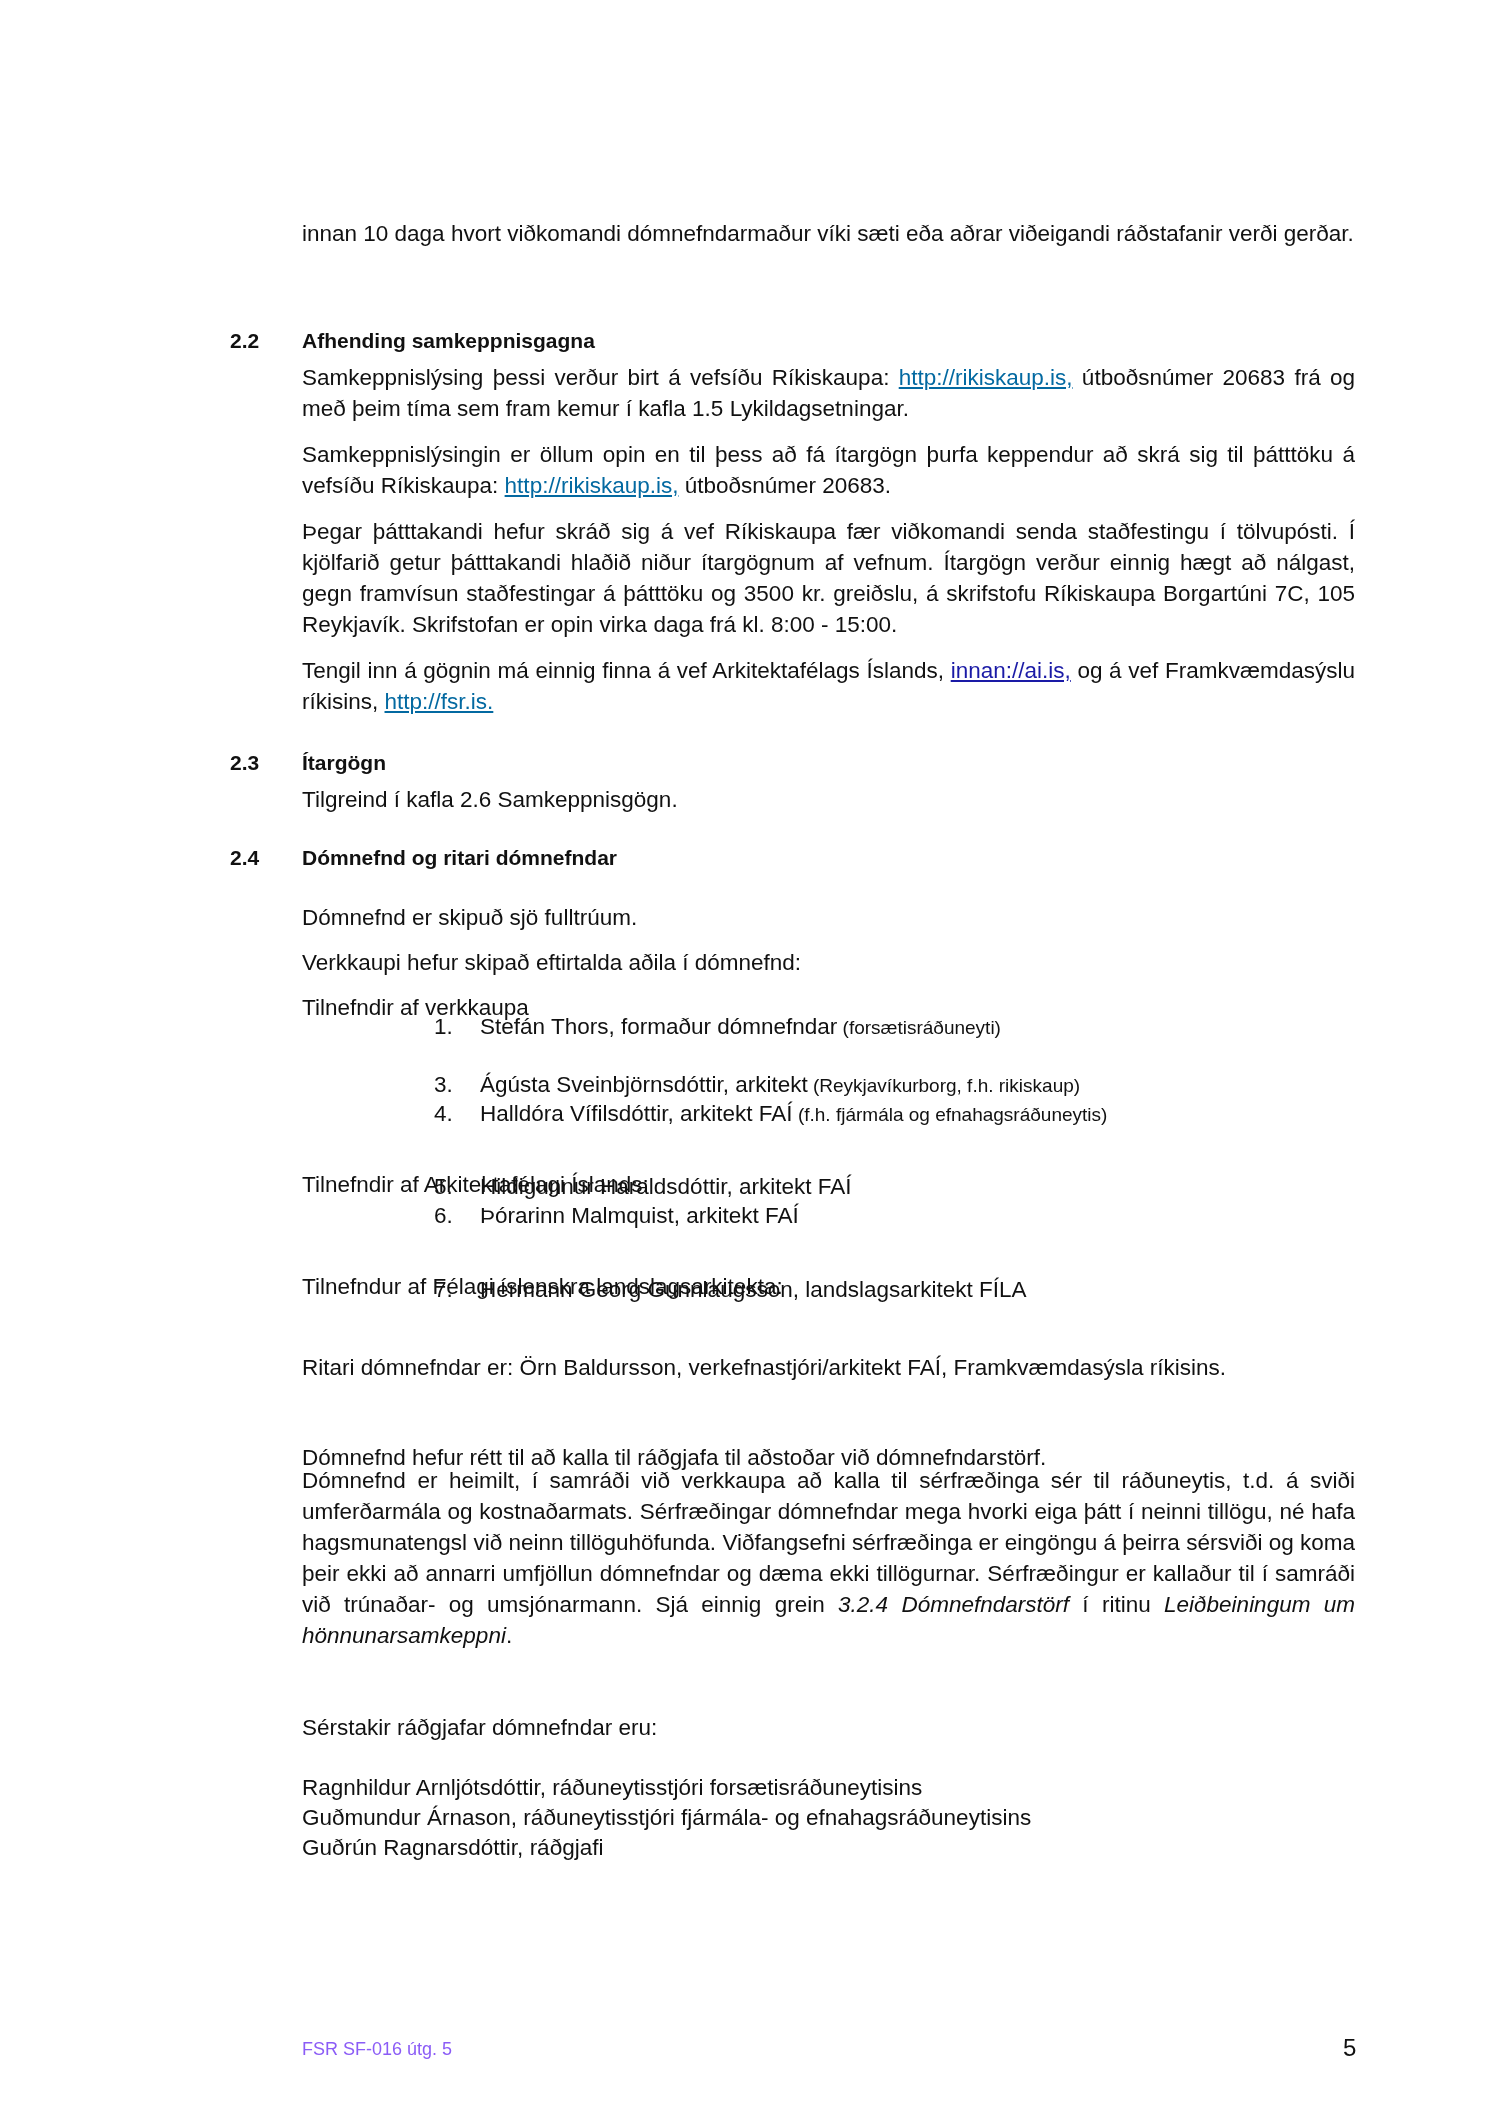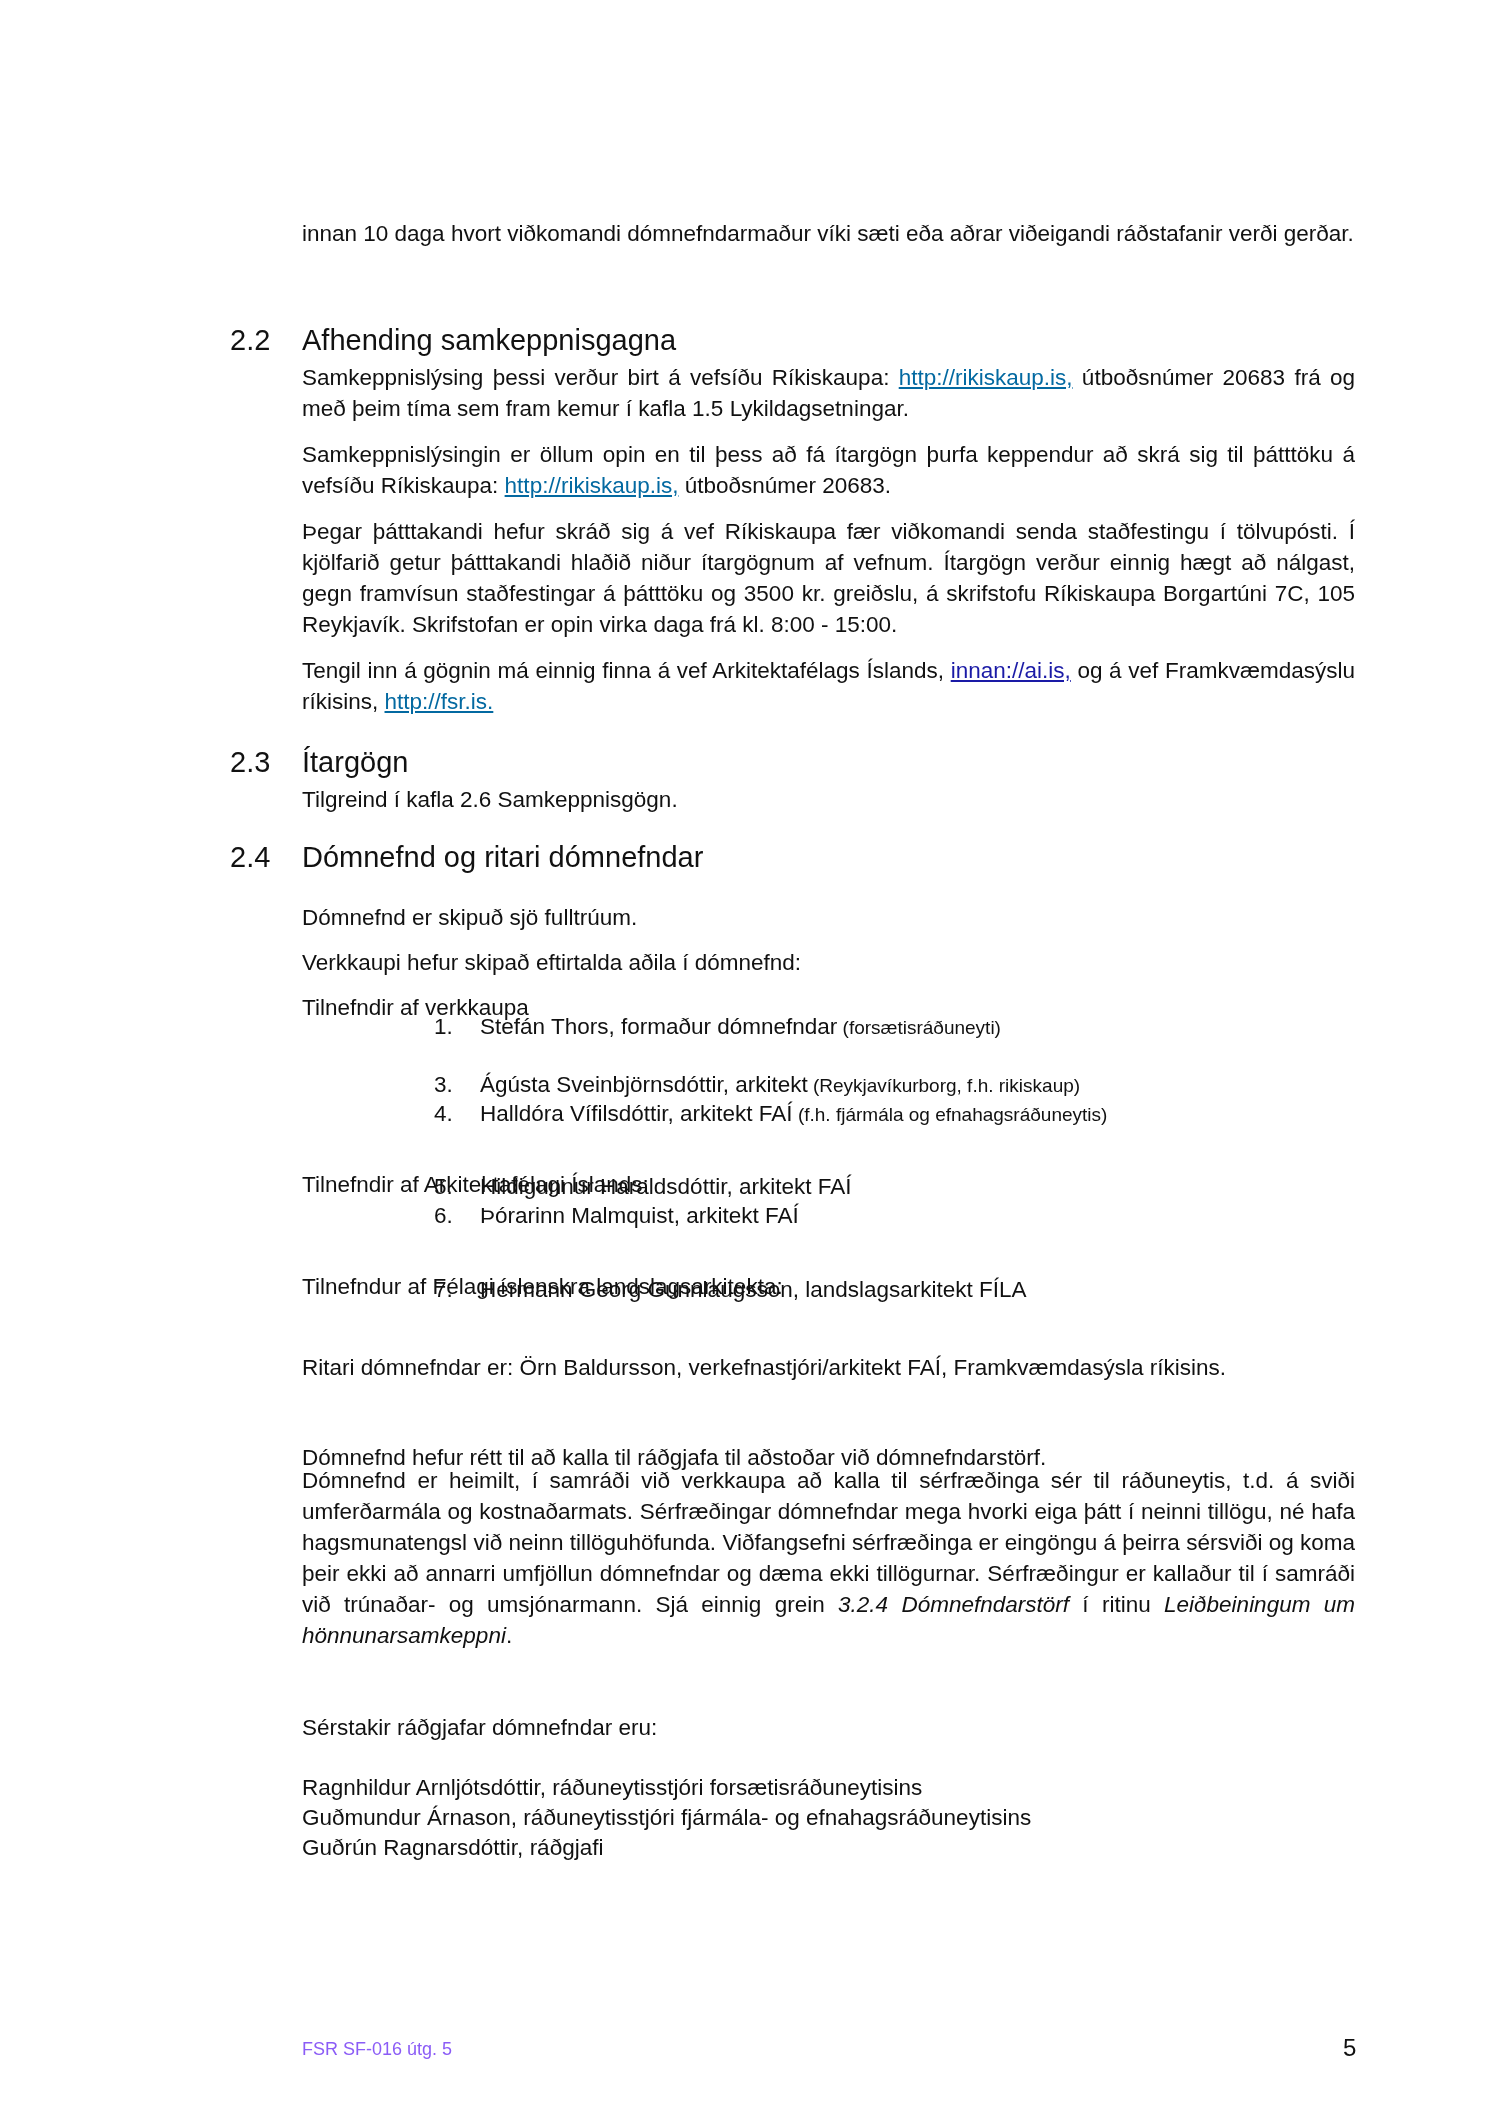--- a/index.html
+++ b/index.html
@@ -2,21 +2,21 @@
 <html><head>
 <meta charset="utf-8">
 <style>
   html, body { margin: 0; padding: 0; background: #ffffff; }
   body { width: 1500px; height: 2122px; position: relative; overflow: hidden;
          font-family: "Liberation Sans", sans-serif; color: #111111; }
   .page { position: absolute; left: 0; top: 0; width: 1500px; height: 1928px; margin-left: 37px; }
   .p { position: absolute; left: 265px; width: 1053px; font-size: 22.5px; line-height: 31px;
        text-align: justify; margin: 0; }
   .p.nj { text-align: left; }
-  .h { position: absolute; left: 193px; font-size: 29px; font-weight: normal; line-height: 31px; margin: 0; }
+  .h { position: absolute; left: 193px; font-size: 21px; font-weight: bold; line-height: 31px; margin: 0; }
   .h .num { display: inline-block; width: 72px; }
   .link { color: #0369a1; text-decoration: underline; }
   .link.ul { text-decoration: underline; color: #1a1aa6; }
   .small { font-size: 19px; }
   .li { position: absolute; left: 397px; font-size: 22.5px; line-height: 24px; white-space: nowrap; }
   .li .n { display: inline-block; width: 46px; }
   .single { position: absolute; left: 265px; font-size: 22.5px; line-height: 30px; white-space: nowrap; }
   i { font-style: italic; }
   .footer-left { position: absolute; left: 265px; top: 2039px; font-size: 18px; color: #8b5cf6; }
   .footer-right { position: absolute; left: 1306px; top: 2034px; font-size: 24px; color: #111; }

